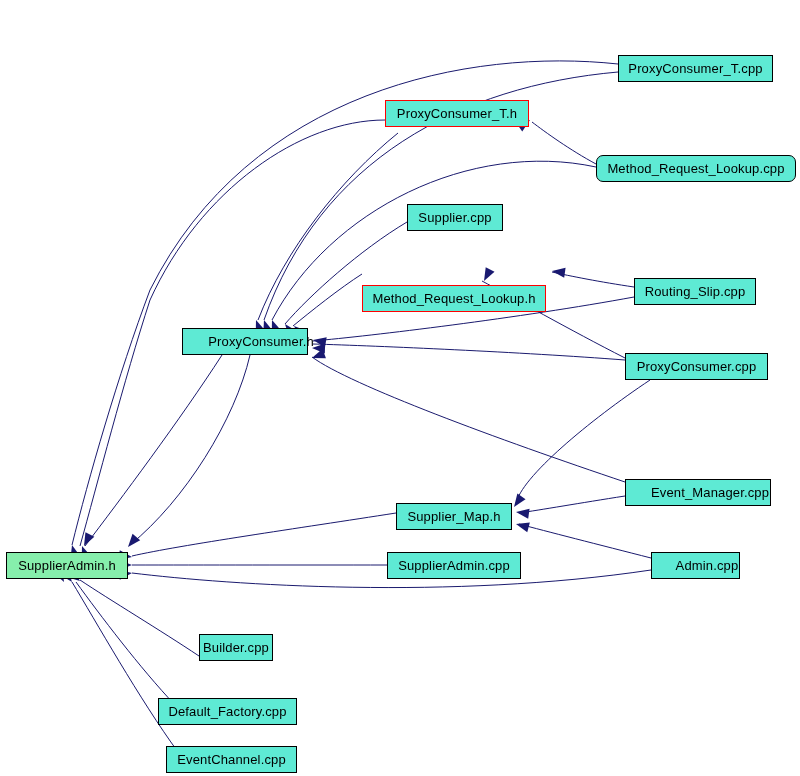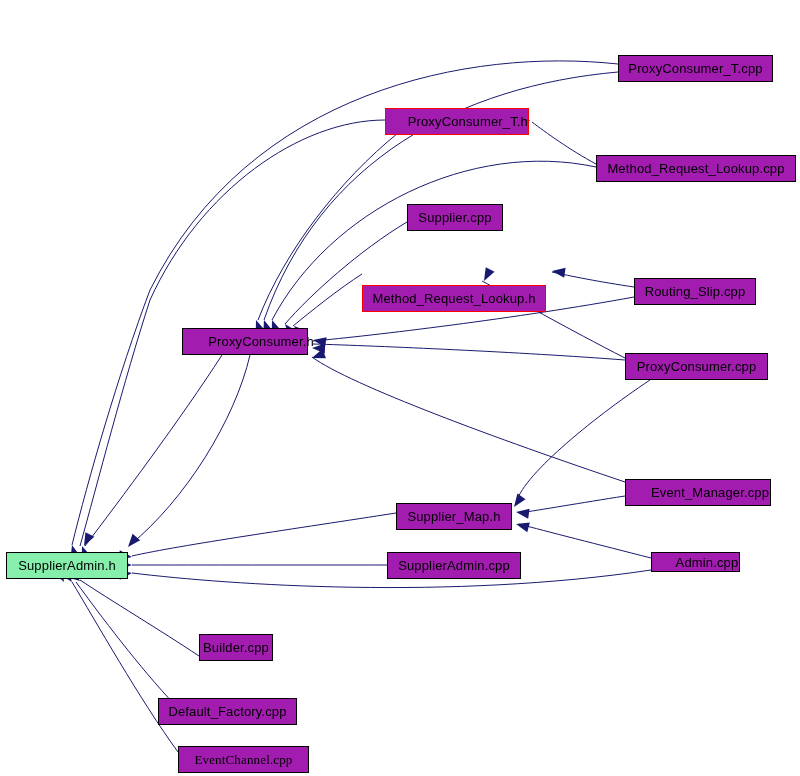--- a/index.html
+++ b/index.html
@@ -23,21 +23,21 @@
     left: 0;
     top: 0;
     width: 800px;
     height: 776px;
     pointer-events: none;
   }
   .node {
     position: absolute;
     box-sizing: border-box;
     border: 1px solid #000000;
-    background: #a21caf;
+    background: #5eead4;
     color: #000000;
     font-size: 13px;
     line-height: 1;
     display: flex;
     align-items: center;
     justify-content: center;
     white-space: nowrap;
     letter-spacing: 0.15px;
     cursor: pointer;
   }
@@ -115,24 +115,24 @@
   <div id="nodes-layer">
       <div class="node highlight" style="left: 6px; top: 552px; width: 122px; height: 27px;">
         <span class="node-label">SupplierAdmin.h</span>
       </div>
       <div class="node" style="left: 182px; top: 328px; width: 126px; height: 27px; padding-left: 32px;">
         <span class="node-label">ProxyConsumer.h</span>
       </div>
       <div class="node" style="left: 618px; top: 55px; width: 155px; height: 27px;">
         <span class="node-label">ProxyConsumer_T.cpp</span>
       </div>
-      <div class="node red" style="left: 385px; top: 108px; width: 144px; height: 27px; justify-content: flex-end;">
+      <div class="node red" style="left: 385px; top: 100px; width: 144px; height: 27px;">
         <span class="node-label">ProxyConsumer_T.h</span>
       </div>
-      <div class="node" style="left: 596px; top: 155px; width: 200px; height: 27px;">
+      <div class="node" style="left: 596px; top: 155px; width: 200px; height: 27px; border-radius: 7px;">
         <span class="node-label">Method_Request_Lookup.cpp</span>
       </div>
       <div class="node" style="left: 407px; top: 204px; width: 96px; height: 27px;">
         <span class="node-label">Supplier.cpp</span>
       </div>
       <div class="node red" style="left: 362px; top: 253px; width: 184px; height: 27px; margin-top: 32px;">
         <span class="node-label">Method_Request_Lookup.h</span>
       </div>
       <div class="node" style="left: 634px; top: 278px; width: 122px; height: 27px;">
         <span class="node-label">Routing_Slip.cpp</span>
@@ -142,27 +142,27 @@
       </div>
       <div class="node" style="left: 625px; top: 479px; width: 146px; height: 27px; padding-left: 24px;">
         <span class="node-label">Event_Manager.cpp</span>
       </div>
       <div class="node" style="left: 396px; top: 503px; width: 116px; height: 27px;">
         <span class="node-label">Supplier_Map.h</span>
       </div>
       <div class="node" style="left: 387px; top: 552px; width: 134px; height: 27px;">
         <span class="node-label">SupplierAdmin.cpp</span>
       </div>
-      <div class="node" style="left: 651px; top: 552px; width: 89px; height: 20px; padding-left: 23px;">
+      <div class="node" style="left: 651px; top: 552px; width: 89px; height: 27px; padding-left: 23px;">
         <span class="node-label">Admin.cpp</span>
       </div>
       <div class="node" style="left: 199px; top: 634px; width: 74px; height: 27px;">
         <span class="node-label">Builder.cpp</span>
       </div>
       <div class="node" style="left: 158px; top: 698px; width: 139px; height: 27px;">
         <span class="node-label">Default_Factory.cpp</span>
       </div>
-      <div class="node" style="left: 178px; top: 746px; width: 131px; height: 27px; font-family: Liberation Serif, serif;">
+      <div class="node" style="left: 166px; top: 746px; width: 131px; height: 27px;">
         <span class="node-label">EventChannel.cpp</span>
       </div>
     </div>
 
 </div>
 
 </body></html>

